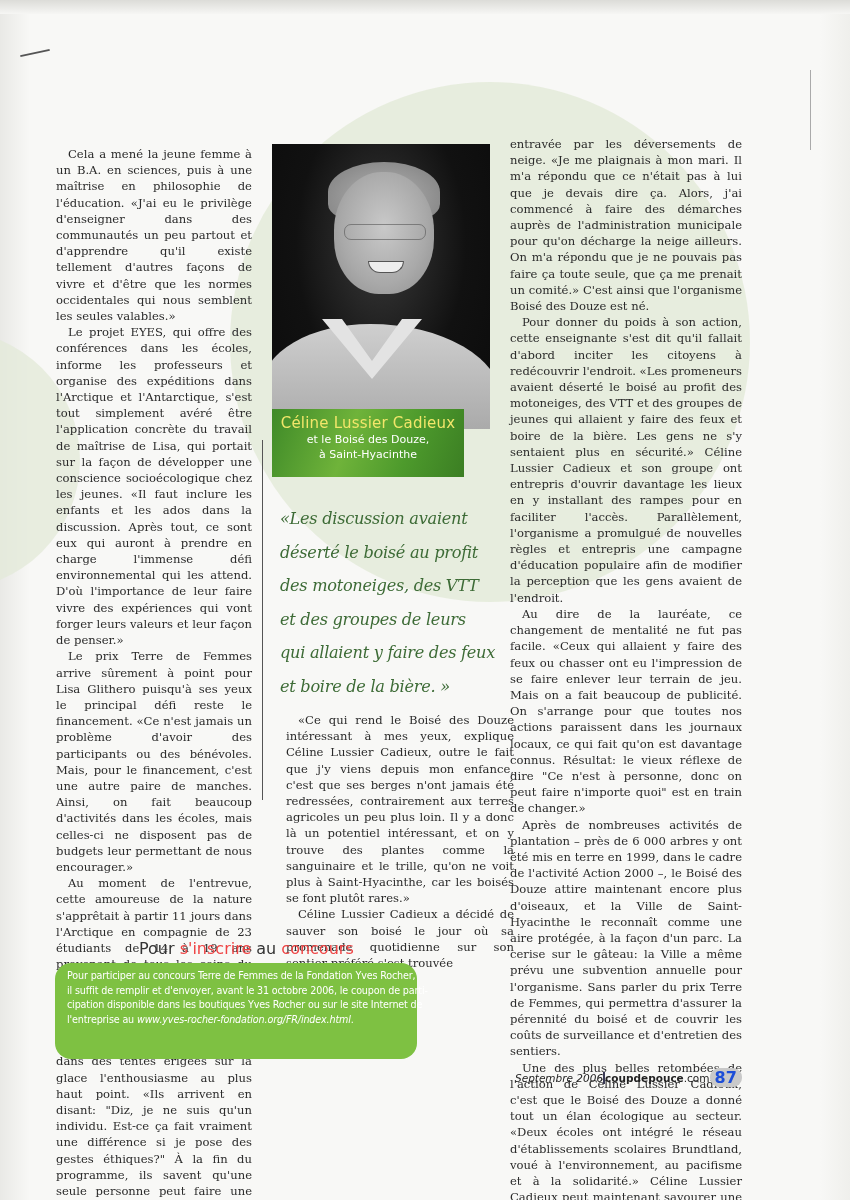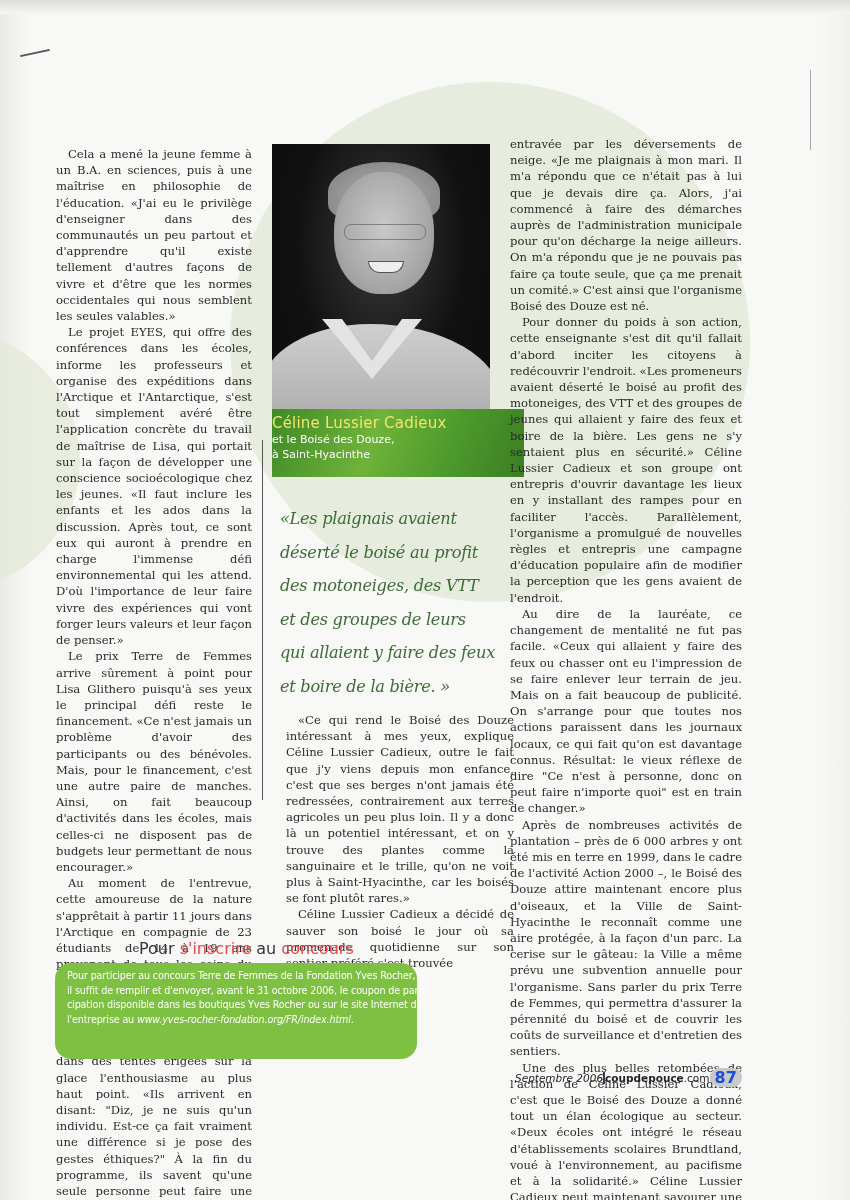--- a/index.html
+++ b/index.html
@@ -69,23 +69,23 @@
     position: absolute; left: -10px; top: 180px; width: 240px; height: 140px;
     border-radius: 45% 55% 0 0;
     background: linear-gradient(180deg, #cfcfcf, #9e9e9e);
   }
   .photo .collar {
     position: absolute; left: 50px; top: 175px; width: 100px; height: 60px;
     clip-path: polygon(0 0, 50% 100%, 100% 0, 80% 0, 50% 70%, 20% 0);
     background: #e3e3e3;
   }
   .caption-band {
-    position: absolute; left: 272px; top: 409px; width: 252px; height: 68px;
+    position: absolute; left: 272px; top: 409px; width: 192px; height: 68px;
     background: linear-gradient(110deg, #3f8a28 0%, #6fb33a 40%, #4d9a2c 70%, #3b7e23 100%);
-    font-family: "DejaVu Sans", sans-serif;
+    text-align: center; font-family: "DejaVu Sans", sans-serif;
   }
   .caption-name {
     color: #f2e66a; font-size: 15px; margin-top: 5px; letter-spacing: 0.2px;
   }
   .caption-sub {
     color: #ffffff; font-size: 11px; line-height: 15px;
   }
   .pullquote {
     position: absolute; left: 280px; top: 502px; width: 225px;
     font-family: "DejaVu Serif", serif; font-style: italic;
@@ -147,21 +147,21 @@
   <div class="glasses"></div>
   <div class="smile"></div>
 </div>
 <div class="caption-band">
   <div class="caption-name">Céline Lussier Cadieux</div>
   <div class="caption-sub">et le Boisé des Douze,</div>
   <div class="caption-sub">à Saint-Hyacinthe</div>
 </div>
 
 <div class="pullquote">
-  <div>«Les plaignais avaient</div>
+  <div>«Les discussion avaient</div>
   <div>déserté le boisé au profit</div>
   <div>des motoneiges, des VTT</div>
   <div>et des groupes de leurs</div>
   <div>qui allaient y faire des feux</div>
   <div>et boire de la bière. »</div>
 </div>
 
 <div id="col2-body" class="col">
   <p>«Ce qui rend le Boisé des Douze intéressant à mes yeux, explique Céline Lussier Cadieux, outre le fait que j'y viens depuis mon enfance, c'est que ses berges n'ont jamais été redressées, contrairement aux terres agricoles un peu plus loin. Il y a donc là un potentiel intéressant, et on y trouve des plantes comme la sanguinaire et le trille, qu'on ne voit plus à Saint-Hyacinthe, car les boisés se font plutôt rares.»</p>
   <p>Céline Lussier Cadieux a décidé de sauver son boisé le jour où sa promenade quotidienne sur son sentier préféré s'est trouvée</p>

